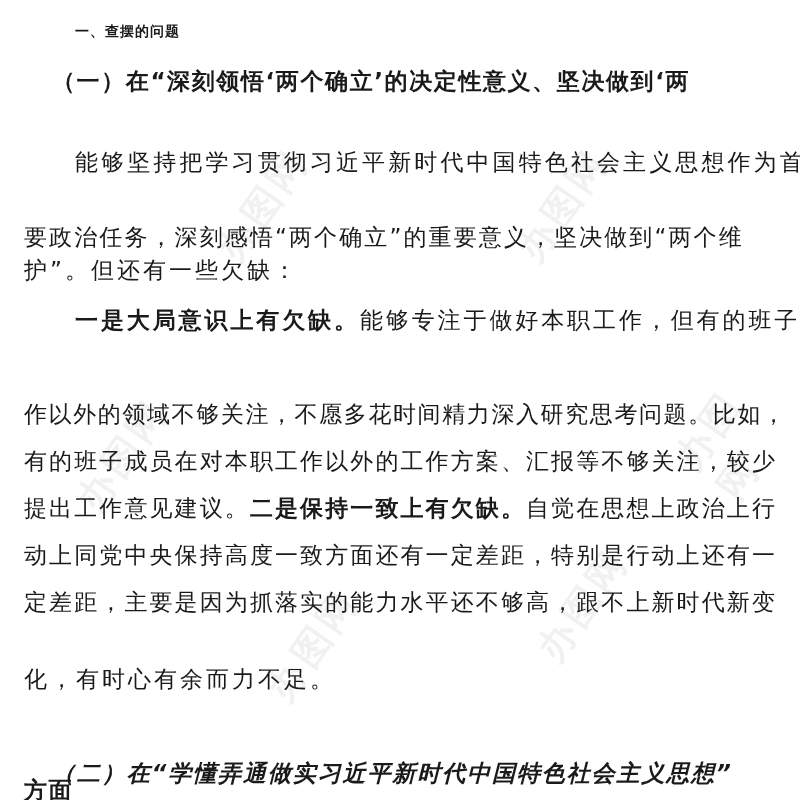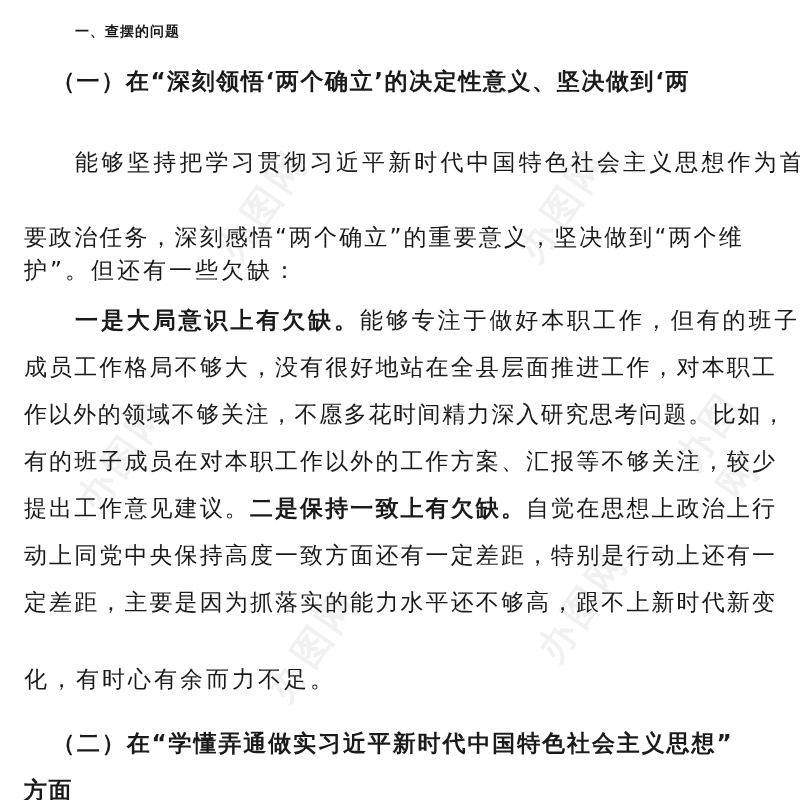--- a/index.html
+++ b/index.html
@@ -30,25 +30,24 @@
 
   <div class="line subhead" style="left:52px;top:66px;letter-spacing:1.6px;">（一）在“深刻领悟‘两个确立’的决定性意义、坚决做到‘两</div>
 
   <div class="line" style="left:75px;top:147px;letter-spacing:3.1px;">能够坚持把学习贯彻习近平新时代中国特色社会主义思想作为首</div>
   <div class="line" style="left:24px;top:222px;letter-spacing:2.1px;text-align:right;">要政治任务，深刻感悟“两个确立”的重要意义，坚决做到“两个维</div>
   <div class="line" style="left:24px;top:255px;letter-spacing:3px;">护”。但还有一些欠缺：</div>
 
   <div class="line" style="left:75px;top:305px;letter-spacing:2.9px;">
     <span class="b">一是大局意识上有欠缺。</span><span>能够专注于做好本职工作，但有的班子</span>
   </div>
-  <div class="line" style="left:24px;top:352px;letter-spacing:2.1px;">成员工作格局不够大，没有很好地站在全县层面推进工作，对本职工</div>
   <div class="line" style="left:24px;top:399px;letter-spacing:1.6px;">作以外的领域不够关注，不愿多花时间精力深入研究思考问题。比如，</div>
   <div class="line" style="left:24px;top:446px;letter-spacing:2.1px;">有的班子成员在对本职工作以外的工作方案、汇报等不够关注，较少</div>
   <div class="line" style="left:24px;top:493px;letter-spacing:2.1px;">
     <span>提出工作意见建议。</span><span class="b">二是保持一致上有欠缺。</span><span>自觉在思想上政治上行</span>
   </div>
   <div class="line" style="left:24px;top:540px;letter-spacing:2.1px;">动上同党中央保持高度一致方面还有一定差距，特别是行动上还有一</div>
   <div class="line" style="left:24px;top:587px;letter-spacing:2.1px;">定差距，主要是因为抓落实的能力水平还不够高，跟不上新时代新变</div>
   <div class="line" style="left:24px;top:636px;letter-spacing:3px;margin-top:28px;">化，有时心有余而力不足。</div>
 
-  <div class="line subhead" style="left:52px;top:728px;letter-spacing:1.9px;">（二）在“学懂弄通做实习近平新时代中国特色社会主义思想”</div>
+  <div class="line subhead" style="left:52px;top:758px;letter-spacing:1.9px;font-style:italic;">（二）在“学懂弄通做实习近平新时代中国特色社会主义思想”</div>
   <div class="line subhead" style="left:24px;top:775px;letter-spacing:1.6px;">方面</div>
 </div>
 
 </body></html>

